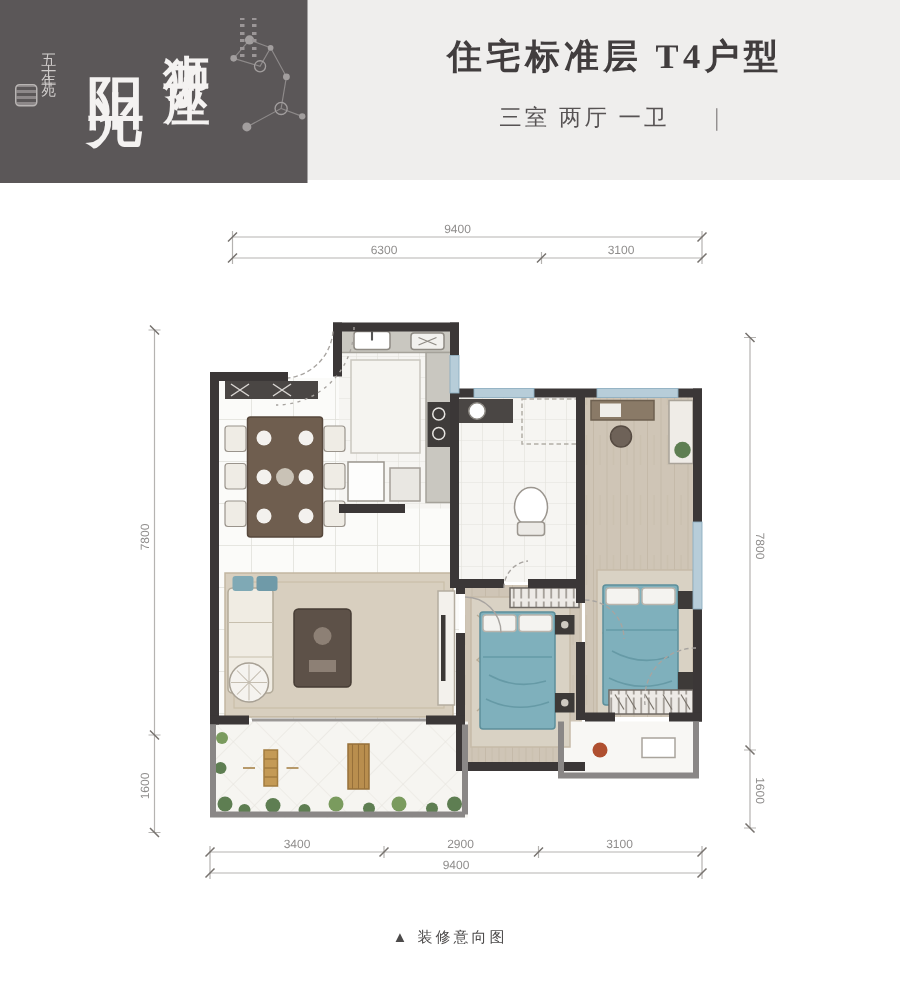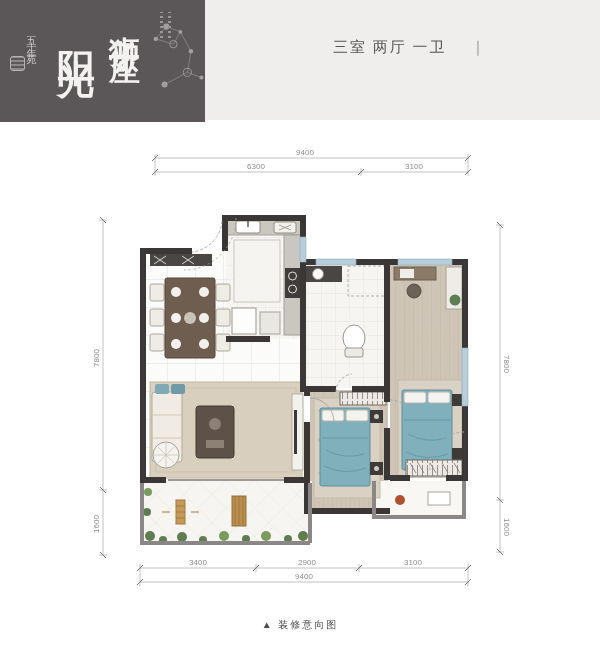--- a/index.html
+++ b/index.html
@@ -66,20 +66,21 @@
       <circle cx="30" cy="34" r="4.2" fill="none" stroke="#a29e9e" stroke-width="1"></circle>
       <circle cx="46" cy="66" r="4.6" fill="none" stroke="#a29e9e" stroke-width="1"></circle>
     </svg>
     <div class="fineprint">
         <i></i>
         <i></i>
       </div>
   </div>
 
   <div class="title-area">
+    <div class="main-title">住宅标准层 T4户型</div>
     <div class="sub-title">
       <span>三室 两厅 一卫</span>
       <span class="divider">｜</span>
     </div>
   </div>
 
   <div class="plan-wrap">
   <svg width="600" height="529" viewBox="0 140 600 529">
     <defs>
       <pattern id="tile" width="28" height="28" patternUnits="userSpaceOnUse">

